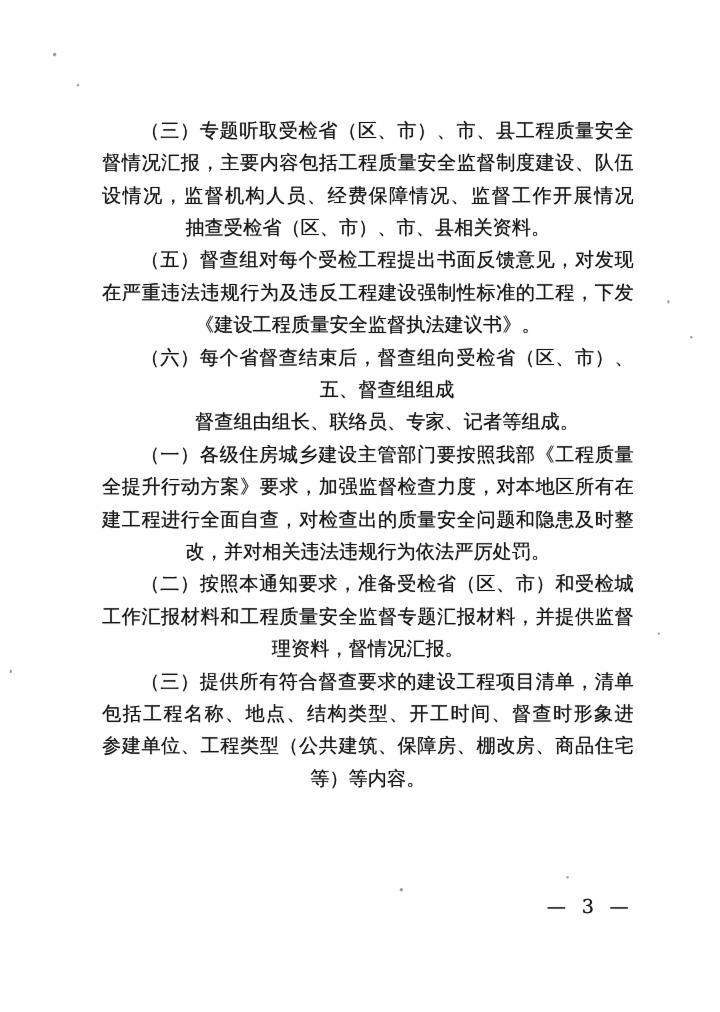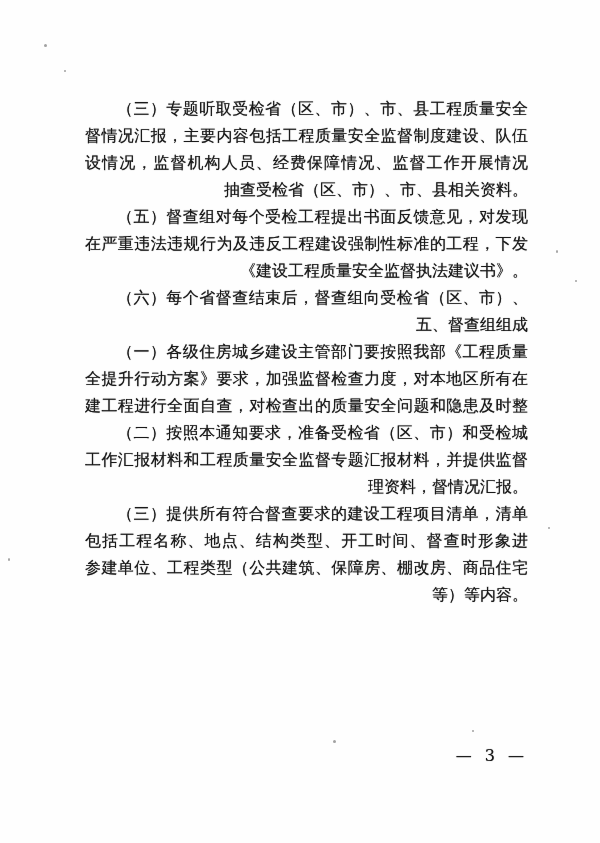--- a/index.html
+++ b/index.html
@@ -27,21 +27,21 @@
     width: 443px;
     color: #1a1a1a;
     font-size: 16px;
     line-height: 27px;
     text-shadow: 0 0 0.8px rgba(20,20,20,0.75);
     letter-spacing: 0px;
   }
   .line {
     height: 27px;
     white-space: nowrap;
-    text-align: right;
+    text-align: center;
   }
   
   .line.str {
     white-space: normal;
     text-align: justify;
     text-align-last: justify;
     overflow: hidden;
   }
   
   .line.ind { text-indent: 32px; }
@@ -71,23 +71,25 @@
   <div class="textblock">
     <div class="line ind str">（三）专题听取受检省（区、市）、市、县工程质量安全监</div>
     <div class="line str">督情况汇报，主要内容包括工程质量安全监督制度建设、队伍建</div>
     <div class="line str">设情况，监督机构人员、经费保障情况、监督工作开展情况等；</div>
     <div class="line">抽查受检省（区、市）、市、县相关资料。</div>
     <div class="line ind str">（五）督查组对每个受检工程提出书面反馈意见，对发现存</div>
     <div class="line str">在严重违法违规行为及违反工程建设强制性标准的工程，下发</div>
     <div class="line">《建设工程质量安全监督执法建议书》。</div>
     <div class="line ind str">（六）每个省督查结束后，督查组向受检省（区、市）、市、</div>
     <div class="line ind b">五、督查组组成</div>
+    <div class="line ind">督查组由组长、联络员、专家、记者等组成。</div>
     <div class="line ind str">（一）各级住房城乡建设主管部门要按照我部《工程质量安</div>
     <div class="line str">全提升行动方案》要求，加强监督检查力度，对本地区所有在</div>
     <div class="line str">建工程进行全面自查，对检查出的质量安全问题和隐患及时整</div>
+    <div class="line">改，并对相关违法违规行为依法严厉处罚。</div>
     <div class="line ind str">（二）按照本通知要求，准备受检省（区、市）和受检城市</div>
     <div class="line str">工作汇报材料和工程质量安全监督专题汇报材料，并提供监督管</div>
     <div class="line">理资料，督情况汇报。</div>
     <div class="line ind str">（三）提供所有符合督查要求的建设工程项目清单，清单应</div>
     <div class="line str">包括工程名称、地点、结构类型、开工时间、督查时形象进度、</div>
     <div class="line str">参建单位、工程类型（公共建筑、保障房、棚改房、商品住宅</div>
     <div class="line">等）等内容。</div>
   </div>
 
   <div class="pagenum">— 3 —</div>

